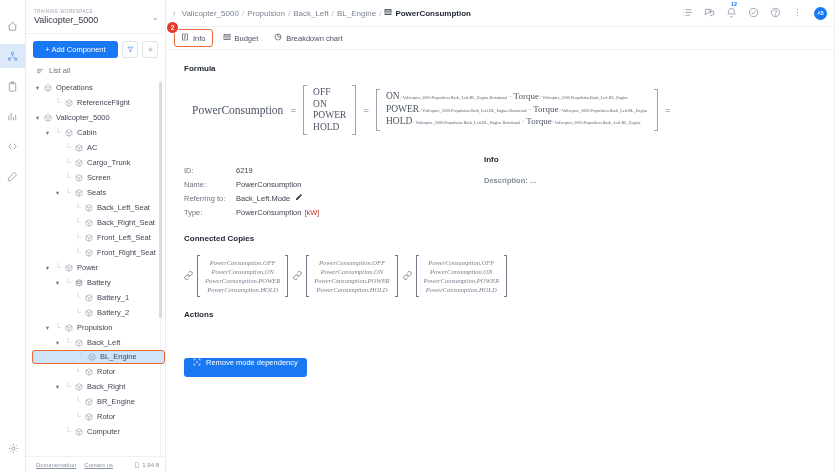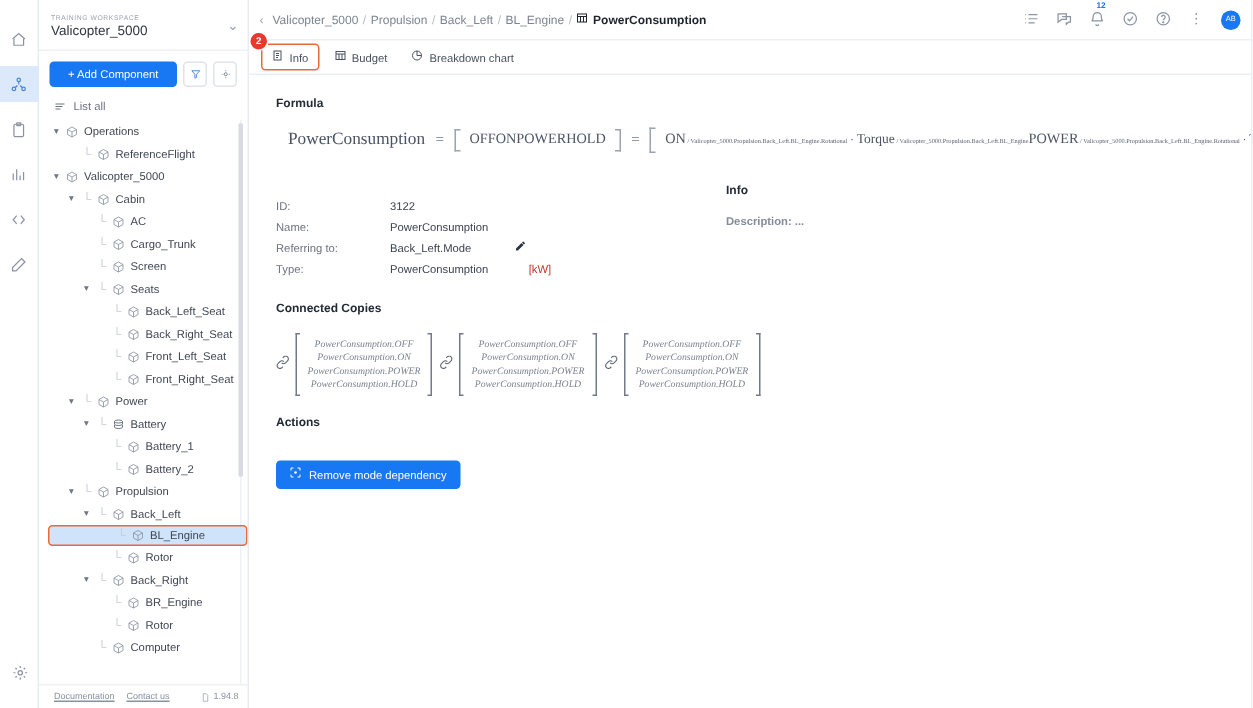--- a/index.html
+++ b/index.html
@@ -142,34 +142,34 @@
   .fname { font-size:11.5px; color:#4a5363; }
   .eq { font-size:10px; color:#707a8a; }
   .brk {
     display:flex; align-items:stretch; gap:3px;
   }
   .brk-l, .brk-r {
     width:4px; border:1px solid #9aa3b2; align-self:stretch;
   }
   .brk-l { border-right:none; }
   .brk-r { border-left:none; }
-  .brk-body { display:flex; flex-direction:row; justify-content:center; padding: 2px 3px;}
+  .brk-body { display:flex; flex-direction:column; justify-content:center; padding: 2px 3px;}
   .brk-body .row { font-size:9.5px; line-height:11.5px; white-space:nowrap; color:#4c5565;}
   .sub { font-size:4.2px; color:#5a6374; letter-spacing:0; }
   .trq { font-size:9px; }
   .dotop { font-size:7px; padding:0 2px; }
   .soc { font-style:italic; font-size:8px; }
   .res .row { font-size:8.5px; line-height:11px; }
 
   
   .two-col { display:flex; margin-top: 20px; }
   .col-left { width:300px; }
   .col-right { flex:1; }
   .prop-grid { margin-top: 9px; }
-  .prow { display:flex; font-size:7.5px; line-height:14px; color:#5b6personal; color:#5b6272;gap:24px; }
+  .prow { display:flex; font-size:7.5px; line-height:14px; color:#5b6personal; color:#5b6272; }
   .pkey { width:52px; color:#6b7280; }
   .pval { color:#3c4350; }
   .reflink { color:#3c4350; text-decoration-style: dotted;}
   .pencil { margin-left:5px; color:#2b3240; }
   .unit { color:#c0392b; }
   .desc { font-size:7.5px; color:#848c99; margin-top:9px;font-weight:bold;}
 
   
   .copies { display:flex; align-items:center; gap:5px; margin-top: 10px;}
   .copy-item { display:flex; align-items:center; gap:4px;}
@@ -179,23 +179,23 @@
   .copy-brk .bl { border-right:none; }
   .copy-brk .br { border-left:none; }
   .copy-body { padding:3px 5px; display:flex; flex-direction:column; align-items:center;}
   .copy-body div {
     font-family:"Liberation Serif", serif; font-style:italic;
     font-size:6.5px; line-height:9px; color:#7a828f; white-space:nowrap;
   }
 
   
   .act-btn {
-    margin-top:9px; height:19px; padding:0 9px; background:#1877f2; color:#fff;
+    margin-top:27px; height:19px; padding:0 9px; background:#1877f2; color:#fff;
     border:none; border-radius:3px; font-size:7.5px;
-    display:inline-flex; align-items:center; gap:5px;
+    display:inline-flex; align-items:flex-start; gap:5px;
   }
   .right-edge { position:absolute; top:0; right:0; width:1px; height:472px; background:#eceff3;}
 </style>
 </head>
 <body>
 
 <div class="app">
 
   <div class="rail">
     <div class="rail-btn">
@@ -673,21 +673,21 @@
         </span>
         <span class="eq">=</span>
       </div>
 
       
       <div class="two-col">
         <div class="col-left">
           <div class="prop-grid" id="prop-rows">
               <div class="prow">
                 <span class="pkey">ID:</span>
-                <span class="pval">3122</span>
+                <span class="pval">6219</span>
               </div>
               <div class="prow">
                 <span class="pkey">Name:</span>
                 <span class="pval">PowerConsumption</span>
               </div>
             </div>
           <div class="prow">
             <span class="pkey">Referring to:</span>
             <span class="reflink">Back_Left.Mode</span>
             <span class="pencil">

